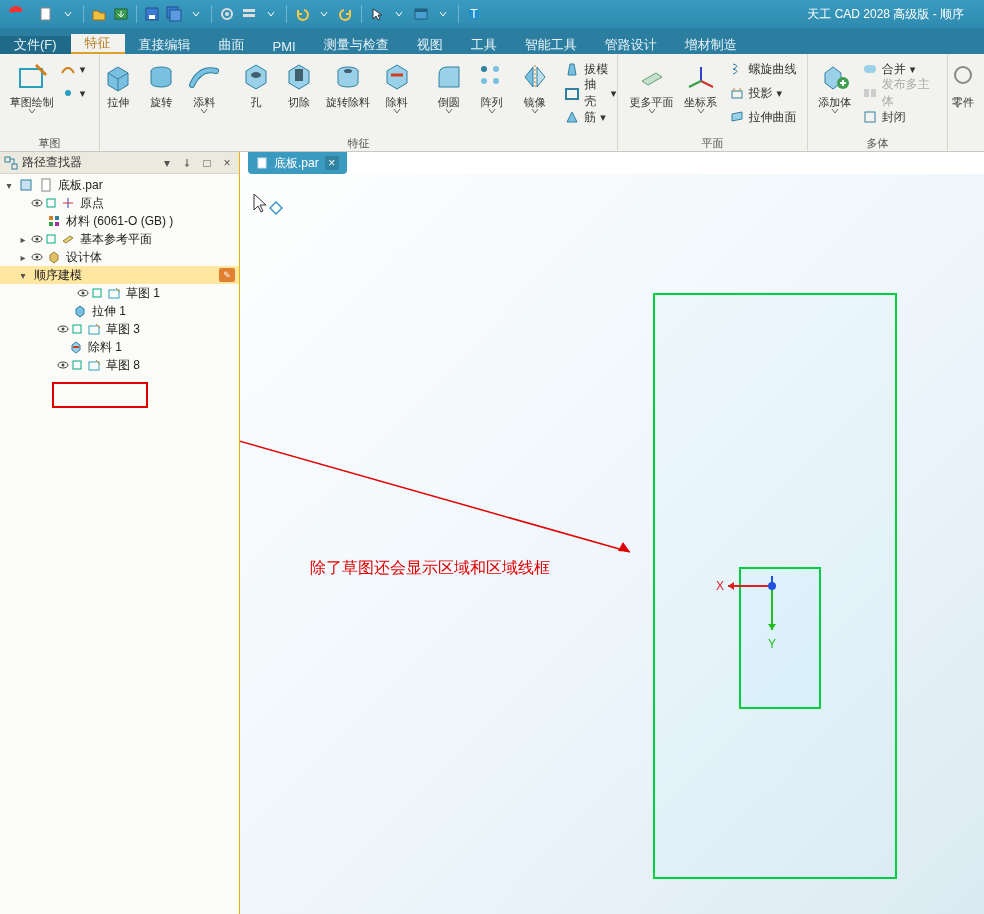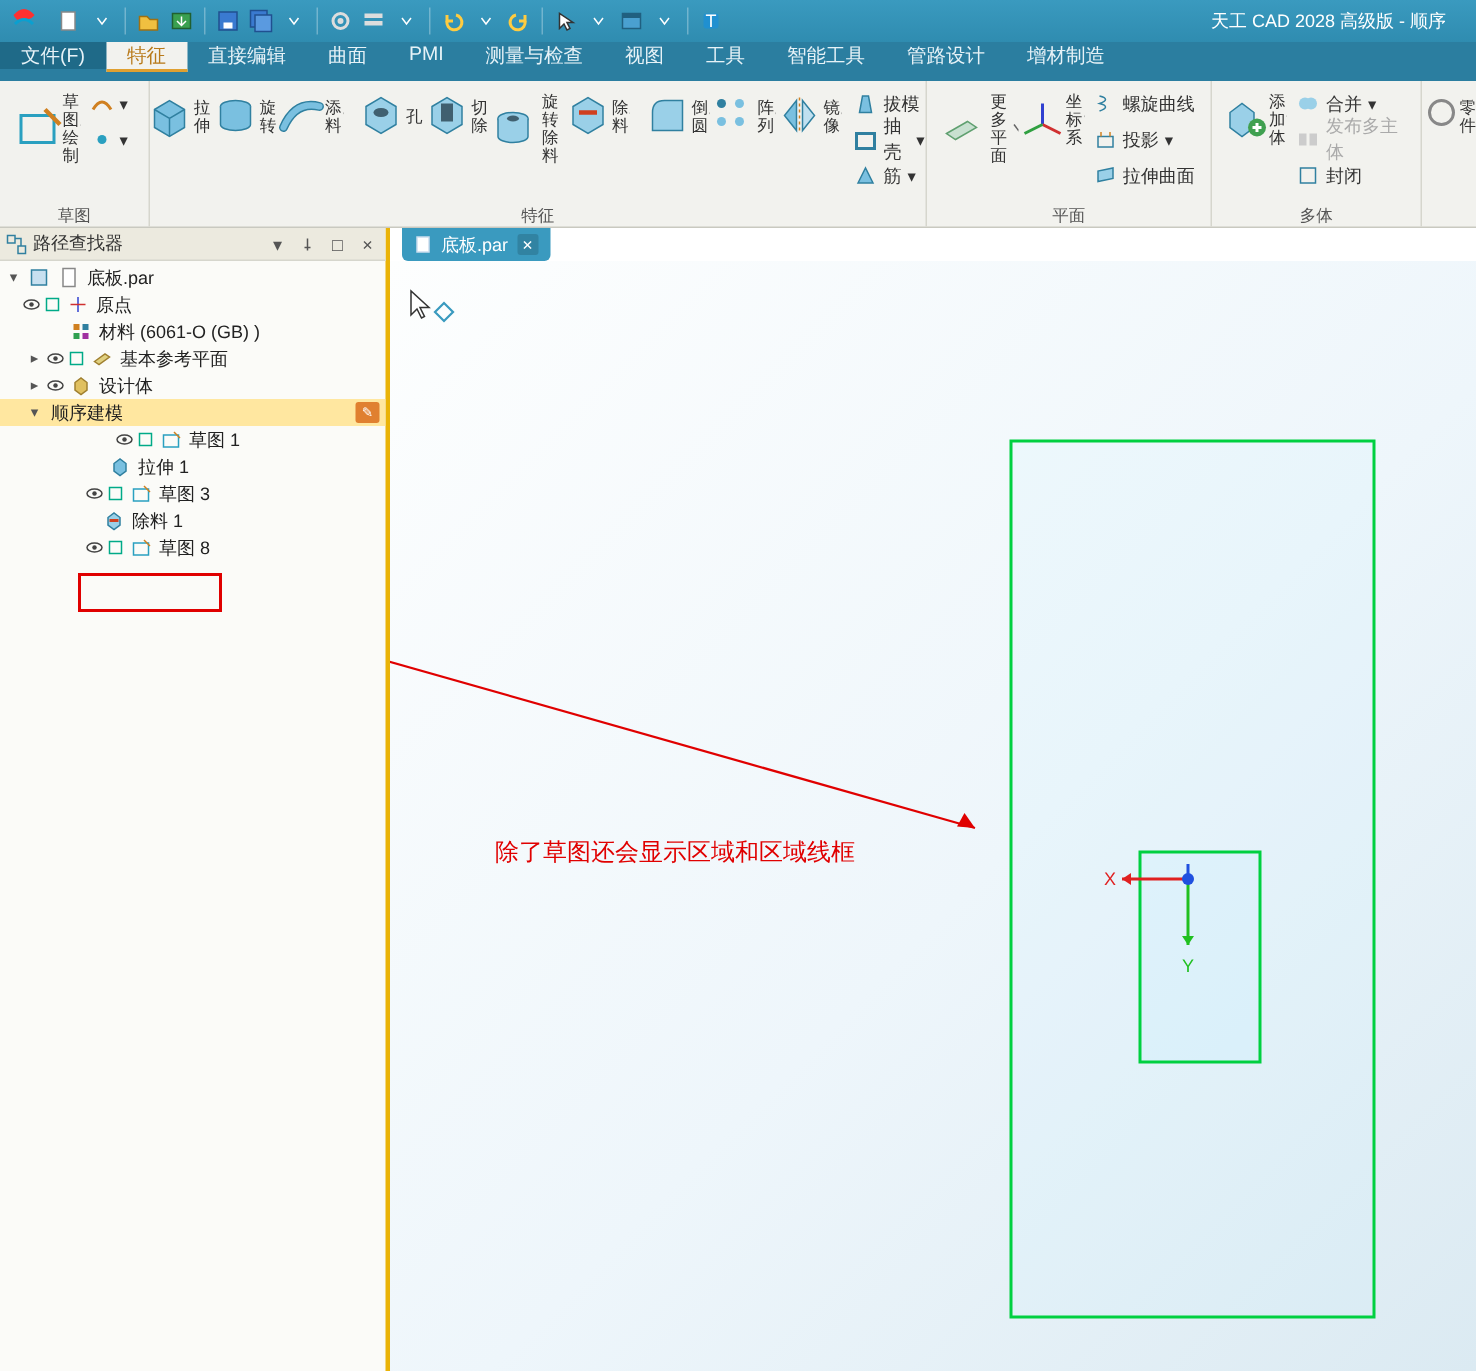--- a/index.html
+++ b/index.html
@@ -4,35 +4,35 @@
 <style>
 *{box-sizing:border-box;margin:0;padding:0;font-family:"Microsoft YaHei","Segoe UI",sans-serif;font-size:12px}
 body{width:984px;height:914px;background:#fff;overflow:hidden;position:relative}
 .titlebar{height:28px;background:linear-gradient(#3a9abf,#2f8cb0);display:flex;align-items:center;color:#fff;position:relative}
 .titlebar .logo{width:24px;height:24px;margin:0 4px;display:flex;align-items:center;justify-content:center}
 .titlebar .qat{display:flex;align-items:center;gap:2px;margin-left:4px}
 .titlebar .qat .qbtn{width:20px;height:20px;display:flex;align-items:center;justify-content:center;border-radius:2px;cursor:pointer}
 .titlebar .qat .sep{width:1px;height:18px;background:rgba(255,255,255,.3);margin:0 3px}
 .titlebar .apptitle{position:absolute;left:50%;transform:translateX(-50%);white-space:nowrap;font-size:12px;right:auto;width:auto}
 .titlebar .apptitle{left:auto;right:20px;transform:none}
-.menubar{height:26px;background:#2b7ea0;display:flex;align-items:flex-start;color:#e6f2f7}
+.menubar{height:26px;background:#2b7ea0;display:flex;align-items:flex-end;color:#e6f2f7}
 .menubar .mitem{padding:0 14px;display:flex;align-items:center;cursor:pointer;font-size:13px}
 .menubar .mitem.active{background:#f2f2ee;color:#b87a1a;border-bottom:2px solid #e0a030}
 .ribbon{height:98px;background:#f2f2ee;border-bottom:1px solid #c9c9c0;display:flex}
 .rgroup{border-right:1px solid #d6d6cd;display:flex;flex-direction:column;align-items:center;padding:2px 6px 0}
 .rgroup .tools{display:flex;align-items:flex-start;flex:1}
 .rgroup .glabel{font-size:11px;color:#555;height:16px;display:flex;align-items:center;text-align:left;width:100%;justify-content:center}
-.bigbtn{display:flex;align-items:center;width:44px;padding-top:4px;cursor:pointer}
+.bigbtn{display:flex;flex-direction:column;align-items:center;width:44px;padding-top:4px;cursor:pointer}
 .bigbtn .ico{width:34px;height:34px;display:flex;align-items:center;justify-content:center}
 .bigbtn .lbl{font-size:11px;color:#333;margin-top:2px;text-align:center;line-height:12px}
 .smallcol{display:flex;flex-direction:column;gap:2px;margin-left:2px;padding-top:2px}
 .smallbtn{height:22px;display:flex;align-items:center;gap:4px;padding:0 4px;cursor:pointer;font-size:11px;color:#333}
 .smallbtn .si{width:16px;height:16px;display:flex;align-items:center;justify-content:center}
 .content{position:absolute;top:152px;left:0;right:0;bottom:0;display:flex}
-.sidepanel{width:260px;background:#fbfbf8;border-right:3px solid #eab308;display:flex;flex-direction:column}
+.sidepanel{width:240px;background:#fbfbf8;border-right:1px solid #eab308;display:flex;flex-direction:column}
 .sidehdr{height:22px;background:#eceadf;border-bottom:1px solid #d6d6cd;display:flex;align-items:center;padding:0 4px;gap:4px}
 .sidehdr .title{flex:1;font-size:12px;color:#333}
 .sidehdr .hbtn{width:16px;height:16px;display:flex;align-items:center;justify-content:center;cursor:pointer;color:#555}
 .tree{flex:1;overflow:auto;padding:2px 0}
 .trow{display:flex;align-items:center;height:18px;padding-right:4px;cursor:default}
 .trow .tw{width:14px;height:14px;display:flex;align-items:center;justify-content:center;color:#555;cursor:pointer;font-size:10px}
 .trow .eye{width:14px;height:14px;display:flex;align-items:center;justify-content:center;color:#444}
 .trow .pen{width:14px;height:14px;display:flex;align-items:center;justify-content:center;color:#0a6}
 .trow .tico{width:16px;height:16px;display:flex;align-items:center;justify-content:center;margin:0 2px}
 .trow .tlbl{font-size:12px;color:#222;margin-left:2px}
@@ -490,21 +490,21 @@
               <rect x="2" y="2" width="10" height="10" fill="#c8e0f0" stroke="#3080a0"></rect>
             </svg>
           </span>
         <span class="tico">
             <svg width="14" height="14">
               <rect x="3" y="1" width="8" height="12" fill="#fff" stroke="#888"></rect>
             </svg>
           </span>
         <span class="tlbl">底板.par</span>
       </div>
-      <div class="trow" style="padding-left:14px">
+      <div class="trow" style="padding-left:30px">
         <span class="eye">
             <svg width="12" height="12">
               <ellipse cx="6" cy="6" rx="5" ry="3" fill="none" stroke="#444"></ellipse>
               <circle cx="6" cy="6" r="1.5" fill="#444"></circle>
             </svg>
           </span>
         <span class="pen">
             <svg width="12" height="12">
               <rect x="2" y="2" width="8" height="8" fill="none" stroke="#0a8"></rect>
             </svg>

